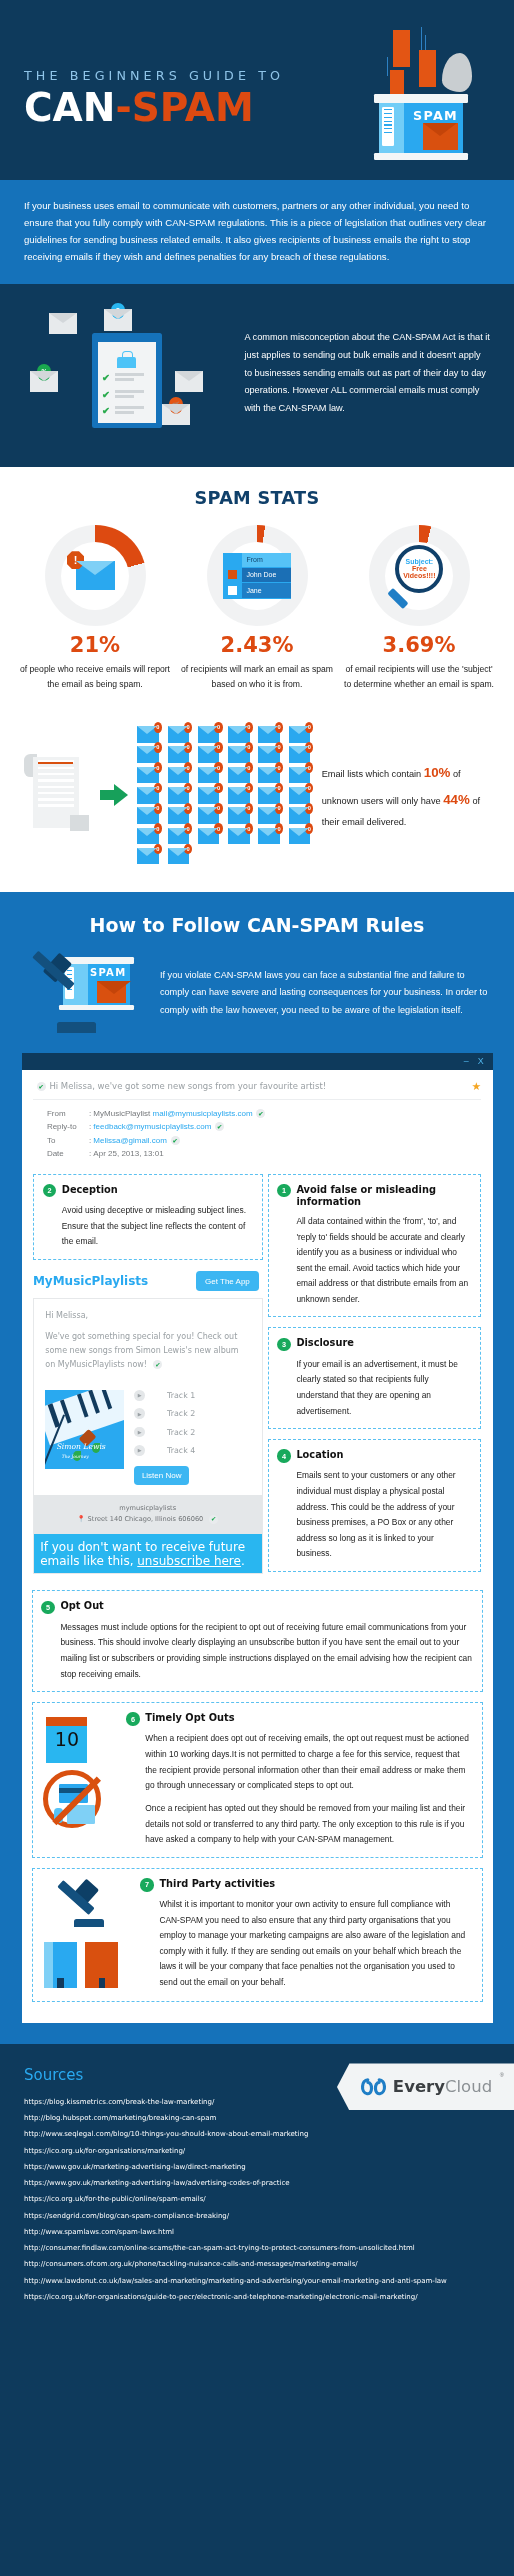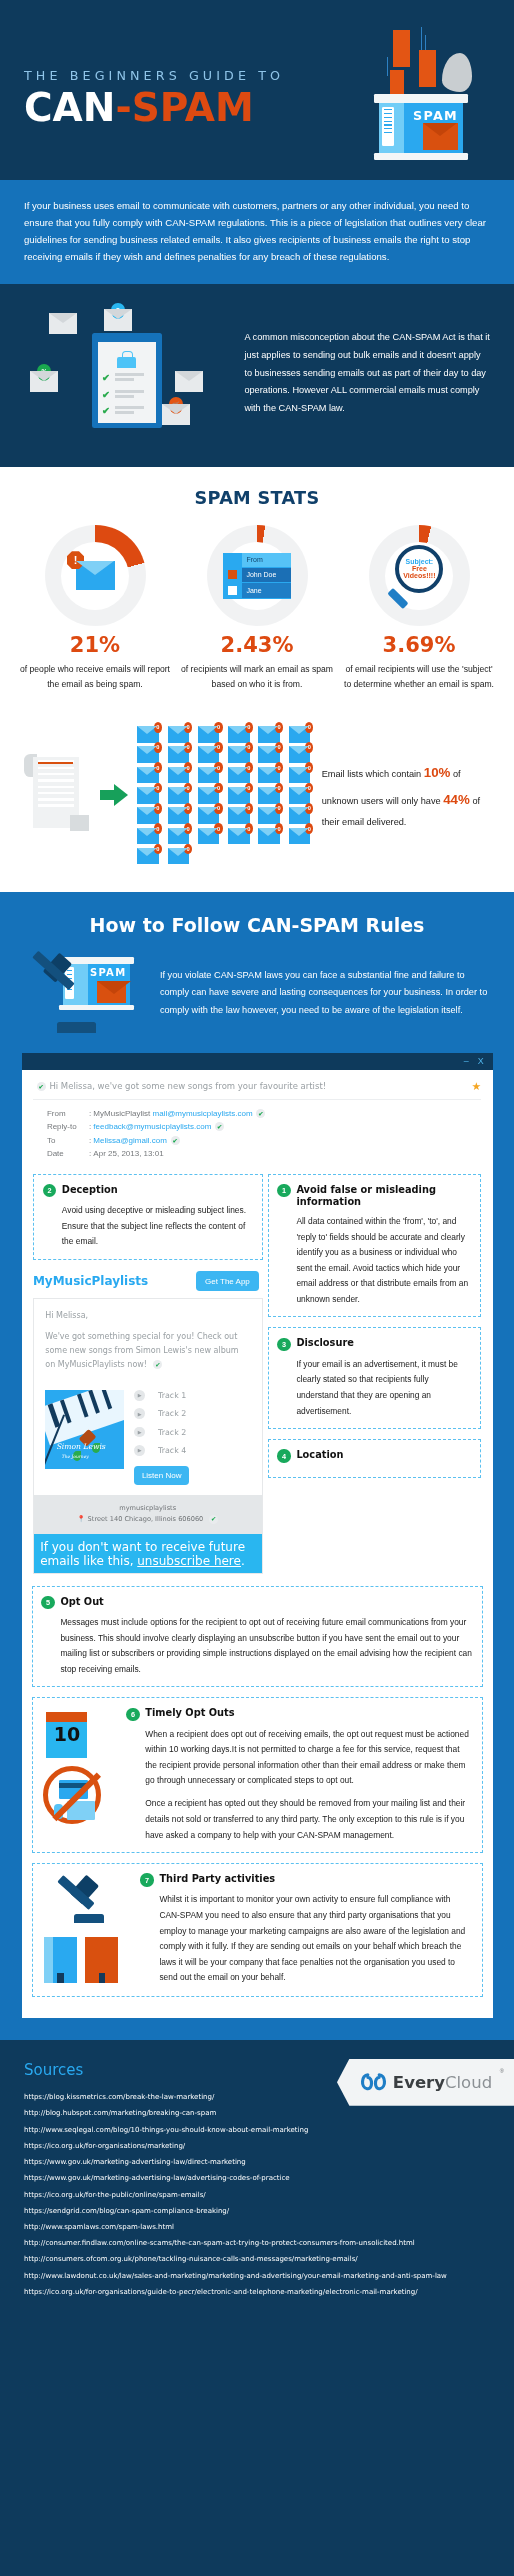--- a/index.html
+++ b/index.html
@@ -169,41 +169,41 @@
   .albumrow { display:flex; gap:10px; padding: 0 11.4px 10px 11.4px;}
   .album { width: 79px; height: 79px; background:#29a9f0; position:relative; overflow:hidden; flex:none;}
   .album .keys { position:absolute; left:-3.8px; top:2.5px; width:95px; height:39px; background:#e9f6fe; transform: rotate(-19deg);}
   .album .keys i { position:absolute; top:0; width:4.4px; height:24px; background:#123a5c;}
   .album .stick { position:absolute; left:7.6px; top:23px; width:1.9px; height:54px; background:#123a5c; transform: rotate(22deg);}
   .album .note { position:absolute; left:37px; top:41px; width:11.4px; height:14px; background:#b24a14; transform: rotate(45deg); border-radius:1.9px;}
   .album .leaf { position:absolute; width:7.6px; height:10px; background:#2aab4e; border-radius:50% 0 50% 50%;}
   .album .aname { position:absolute; left:11.4px; bottom:17.7px; color:#fff; font-size:7.6px; font-style:italic; font-family:"DejaVu Serif",serif;}
   .album .asub { position:absolute; left:16.5px; bottom:10px; color:#fff; font-size:4.4px; font-style:italic; font-family:"DejaVu Serif",serif;}
   .tracks { flex:1; }
-  .track { display:flex; align-items:center; gap:13px; color:#9aa0a4; font-size:7.9px; margin-bottom: 7.6px; font-family:"DejaVu Sans",sans-serif;}
+  .track { display:flex; align-items:center; gap:22px; color:#9aa0a4; font-size:7.9px; margin-bottom: 7.6px; font-family:"DejaVu Sans",sans-serif;}
   .play { width:10.8px; height:10.8px; border-radius:50%; background:#e4e7e9; color:#9aa0a4; font-size:5px; display:flex; align-items:center; justify-content:center;}
   .listen { background:#3cb6f2; color:#fff; border:none; border-radius:3.8px; padding:5px 7.6px; font-size:8px; margin-top:2.5px; cursor:pointer; font-family:"Liberation Sans",sans-serif;}
   .addrbar { background:#e4e7e9; text-align:center; padding:7.6px 6.3px; color:#6f7376; font-size:6.6px; line-height:1.8; font-family:"DejaVu Sans",sans-serif;}
   .addrbar .pinico { color:#dd4a11; }
   .unsub { background:#29b6f0; color:#fff; font-size:12px; padding:5.7px 6.3px; font-family:"DejaVu Sans",sans-serif;}
 
   .rulebox { border: 0.6px dashed #5bc0f0; padding: 8.9px 8.9px 8.9px 8.9px; margin-bottom: 10px; }
   .rulehead { display:flex; align-items:flex-start; gap:5.7px; margin-bottom: 5.7px;}
   .rnum { width:13.3px; height:13.3px; border-radius:50%; background:#18a95c; color:#fff; font-size:7.3px; display:flex; align-items:center; justify-content:center; flex:none; font-weight:bold; margin-top:0.6px;}
   .rtitle { font-size:9.8px; font-weight:bold; color:#111; line-height:1.28; font-family:"DejaVu Sans",sans-serif;}
   .rbody { font-size:8.4px; line-height:1.85; color:#1b1b1b; padding-left: 19px;}
   .rbody p + p { margin-top: 7.6px; }
 
   .wide-rules { padding: 2.5px 10px 11.4px 10px; }
   .rulebox.wide .rbody { padding-left: 19px; }
   .rule6 { display:flex; gap:8.9px; align-items:flex-start; }
   .r6art { width: 76px; flex:none; position:relative; padding-top: 5px;}
   .cal { width: 41px; height: 46px; background:#29b6f0; position:relative; margin-left:5px;}
   .cal .top { position:absolute; left:0; top:0; width:100%; height:9.5px; background:#d9500f;}
-  .cal .d { position:absolute; left:0; top:11.4px; width:100%; text-align:center; font-size:19px; font-weight:bold; color:#111; font-family:"DejaVu Sans",sans-serif;}
+  .cal .d { position:absolute; left:0; top:11.4px; width:100%; text-align:center; font-size:19px; font-weight:normal; color:#111; font-family:"DejaVu Sans",sans-serif;}
   .noban { width:58px; height:58px; border:5.7px solid #d9500f; border-radius:50%; position:relative; margin: 7.6px 0 0 1.3px;}
   .noban:after { content:""; position:absolute; left:-3.2px; top:23px; width:63px; height:5.7px; background:#d9500f; transform: rotate(-45deg);}
   .card-blue { position:absolute; left:11.4px; top:8.9px; width:29px; height:19px; background:#2aa8ef; border-radius:1.3px;}
   .card-blue i { position:absolute; left:0; top:3.2px; width:100%; height:5px; background:#10537f;}
   .idcard { position:absolute; left:19px; top:30px; width:28px; height:19px; background:#7fd0f6; border-radius:1.3px;}
   .hand { position:absolute; left:6.3px; top:33px; width:8.9px; height:15px; background:#56c3f7; border-radius:3.8px;}
 
   .rule7 { display:flex; gap:10px; align-items:flex-start;}
   .r7art { width: 89px; flex:none; position:relative; height: 114px;}
   .r7-gav { position:absolute; left:16.5px; top:3.8px; width:51px; height:41px;}
@@ -653,20 +653,23 @@
               <div class="rbody">
                   <p>If your email is an advertisement, it must be clearly stated so that recipients fully understand that they are opening an advertisement.</p>
                 </div>
             </div>
 
             <div class="rulebox">
               <div class="rulehead">
                 <div class="rnum">4</div>
                 <div class="rtitle">Location</div>
               </div>
+              <div class="rbody">
+                  <p>Emails sent to your customers or any other individual must display a physical postal address. This could be the address of your business premises, a PO Box or any other address so long as it is linked to your business.</p>
+                </div>
             </div>
           </div>
         </div>
 
         <div class="wide-rules">
 
           <div class="rulebox wide">
             <div class="rulehead">
               <div class="rnum">5</div>
               <div class="rtitle">Opt Out</div>

